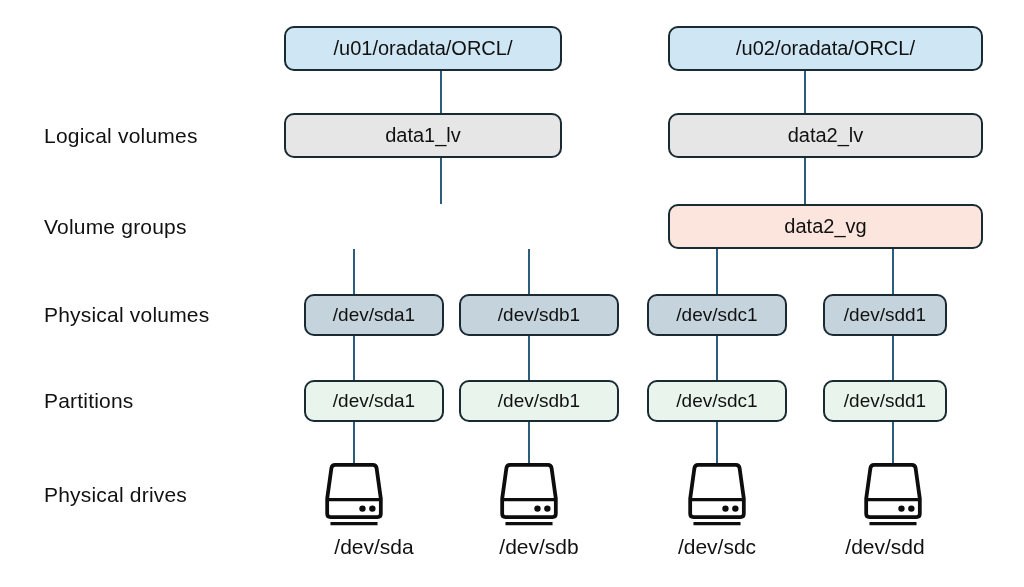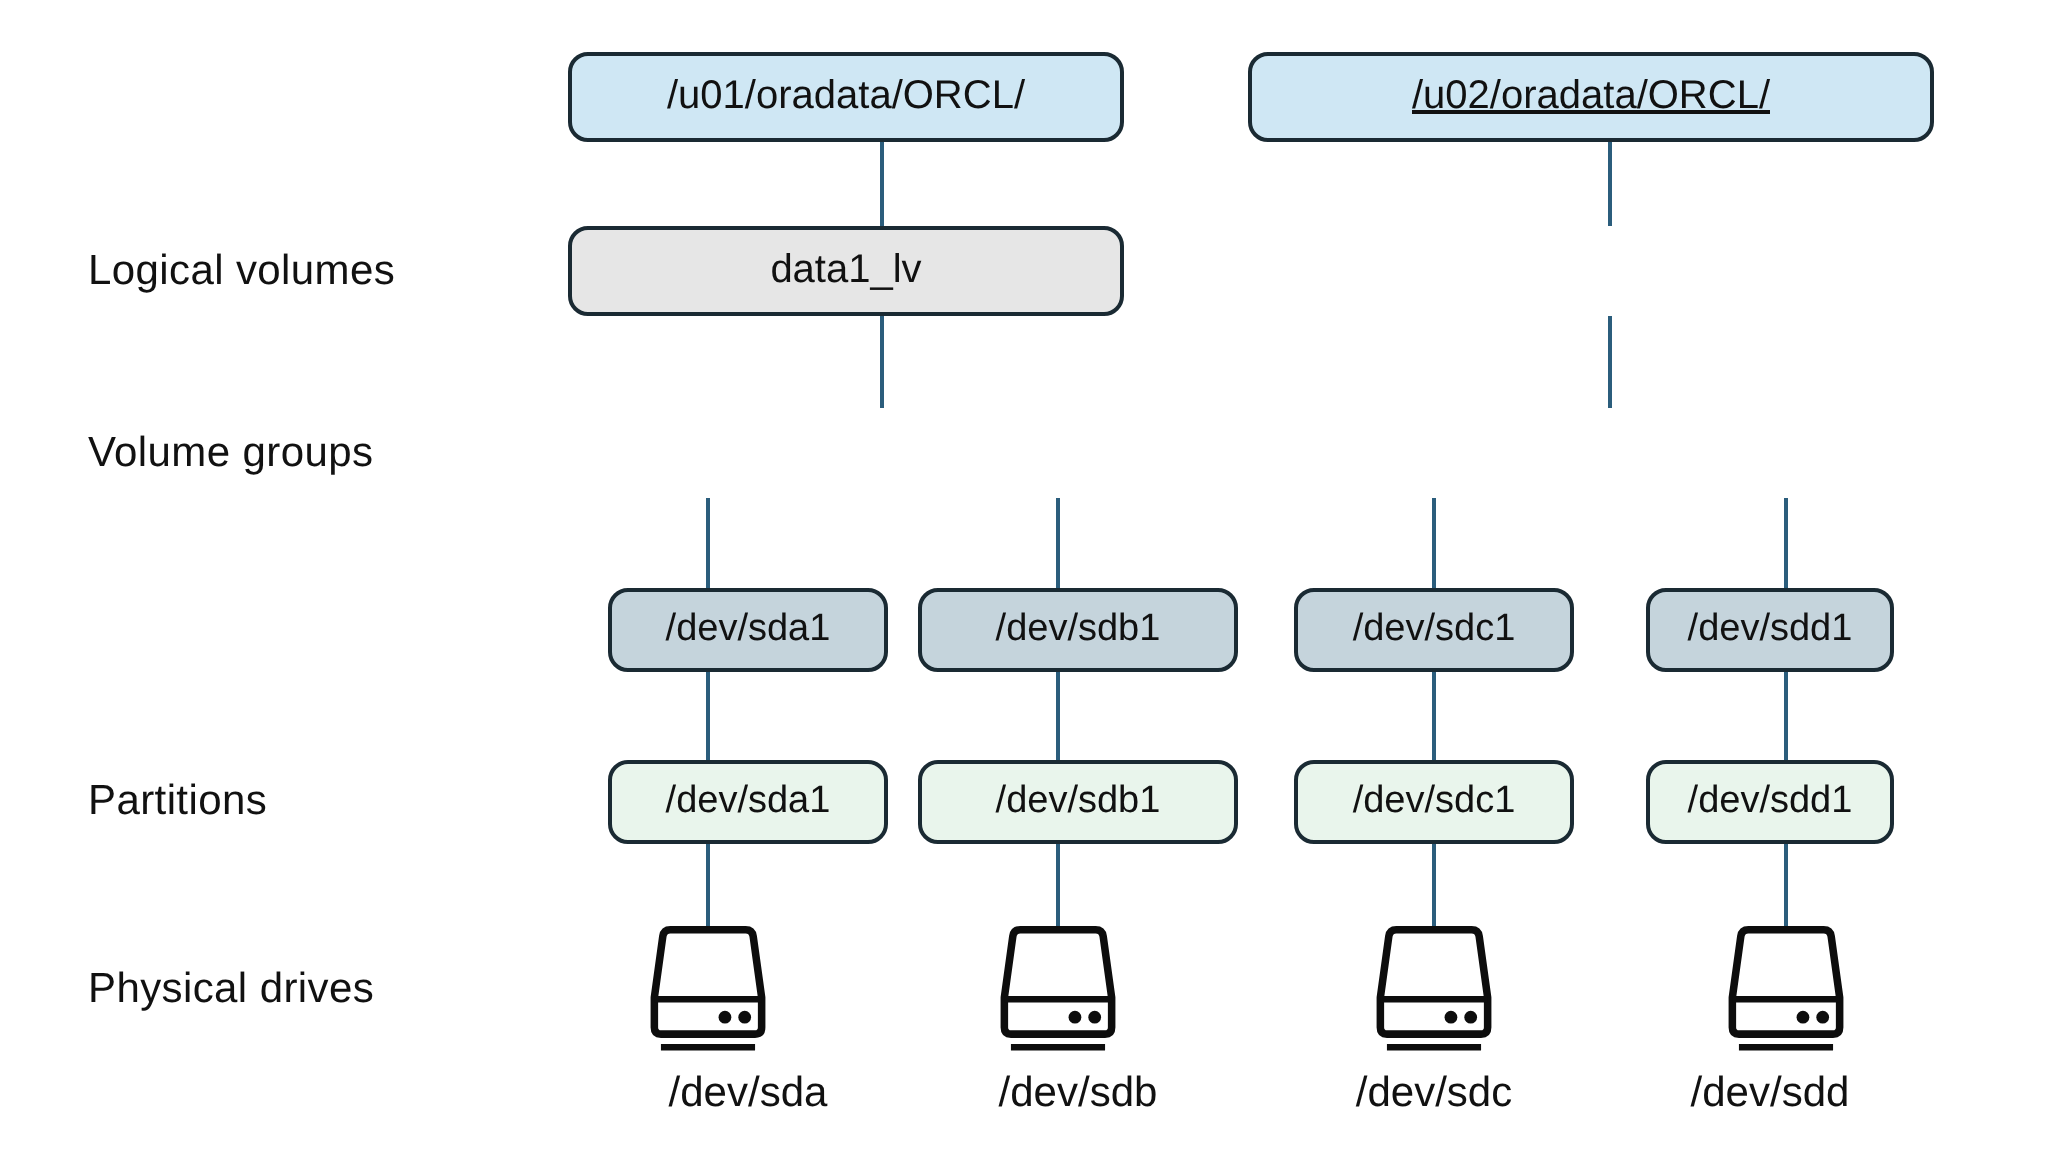--- a/index.html
+++ b/index.html
@@ -24,21 +24,21 @@
     display:flex;align-items:center;justify-content:center;
     border:2.5px solid var(--box-border,#1a2a33);
     border-radius:10px;
     box-sizing:border-box;
     font-size:20px;
     white-space:nowrap;
   }
   .big{height:45px;}
   .small{height:42px;font-size:19px;}
   .colL{left:284px;width:278px;}
-  .colR{left:624px;width:343px;text-decoration:underline;}
+  .colR{left:668px;width:315px;}
   .d1{left:284px;width:140px;margin-left:20px;}
   .d2{left:459px;width:160px;}
   .d3{left:647px;width:140px;}
   .d4{left:823px;width:124px;}
   .fs{background:var(--filesystem-fill,#cfe7f4);}
   .lv{background:var(--logical-volume-fill,#e6e6e6);}
   .vg{background:var(--volume-group-fill,#fbe5dd);}
   .pv{background:var(--physical-volume-fill,#c5d4dc);}
   .pt{background:var(--partition-fill,#e9f5ec);}
   .vline{
@@ -51,20 +51,21 @@
     text-align:center;font-size:21px;line-height:26px;
   }
 </style>
 </head>
 <body>
 
 <div class="canvas">
 
   <div class="row-label" style="top:123px">Logical volumes</div>
   <div class="row-label" style="top:214px">Volume groups</div>
+  <div class="row-label" style="top:302px">Physical volumes</div>
   <div class="row-label" style="top:388px">Partitions</div>
   <div class="row-label" style="top:482px">Physical drives</div>
 
   <div class="vline" style="left:440px;top:71px;height:42px"></div>
   <div class="vline" style="left:804px;top:71px;height:42px"></div>
 
   <div class="vline" style="left:440px;top:158px;height:46px"></div>
   <div class="vline" style="left:804px;top:158px;height:46px"></div>
 
   <div class="vline" style="left:353px;top:249px;height:45px"></div>
@@ -79,21 +80,23 @@
 
   <div class="vline" style="left:353px;top:422px;height:44px"></div>
   <div class="vline" style="left:528px;top:422px;height:44px"></div>
   <div class="vline" style="left:716px;top:422px;height:44px"></div>
   <div class="vline" style="left:892px;top:422px;height:44px"></div>
 
   <div class="box big fs colL" style="top:26px">/u01/oradata/ORCL/</div>
   <div class="box big fs colR" style="top:26px">/u02/oradata/ORCL/</div>
 
   <div class="box big lv colL" style="top:113px">data1_lv</div>
+  <div class="box big lv colR" style="top:113px">data2_lv</div>
 
+  <div class="box big vg colR" style="top:204px">data2_vg</div>
 
   <div class="box small pv d1" style="top:294px">/dev/sda1</div>
   <div class="box small pv d2" style="top:294px">/dev/sdb1</div>
   <div class="box small pv d3" style="top:294px">/dev/sdc1</div>
   <div class="box small pv d4" style="top:294px">/dev/sdd1</div>
 
   <div class="box small pt d1" style="top:380px">/dev/sda1</div>
   <div class="box small pt d2" style="top:380px">/dev/sdb1</div>
   <div class="box small pt d3" style="top:380px">/dev/sdc1</div>
   <div class="box small pt d4" style="top:380px">/dev/sdd1</div>

